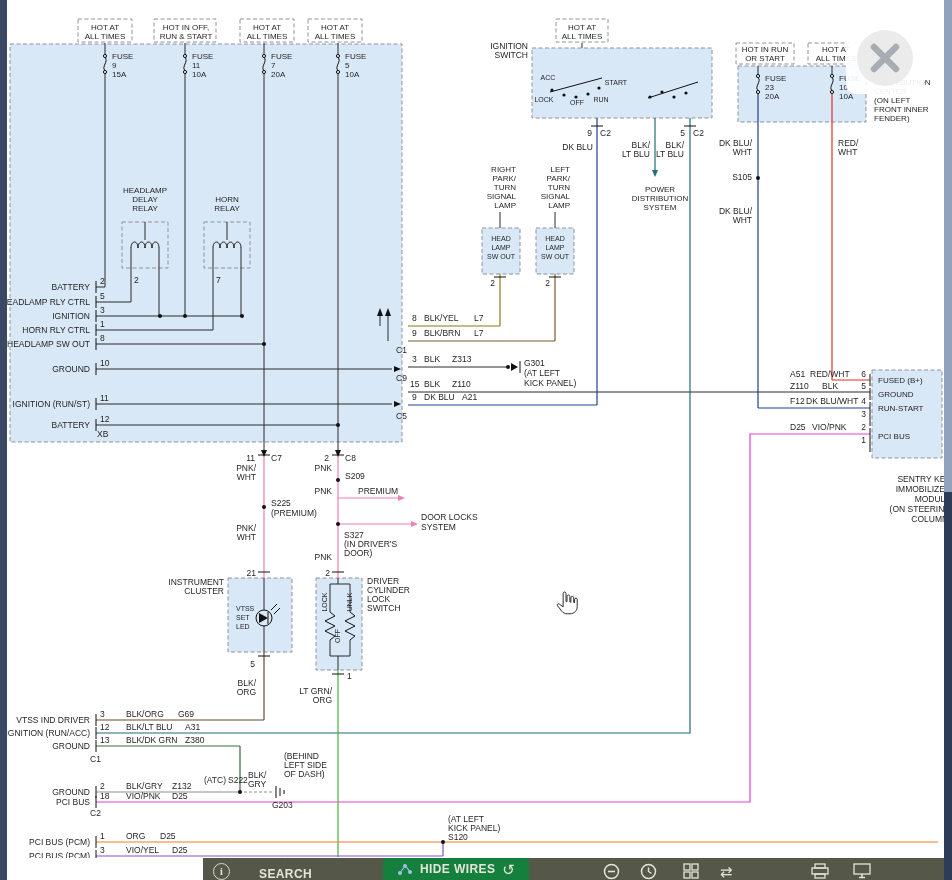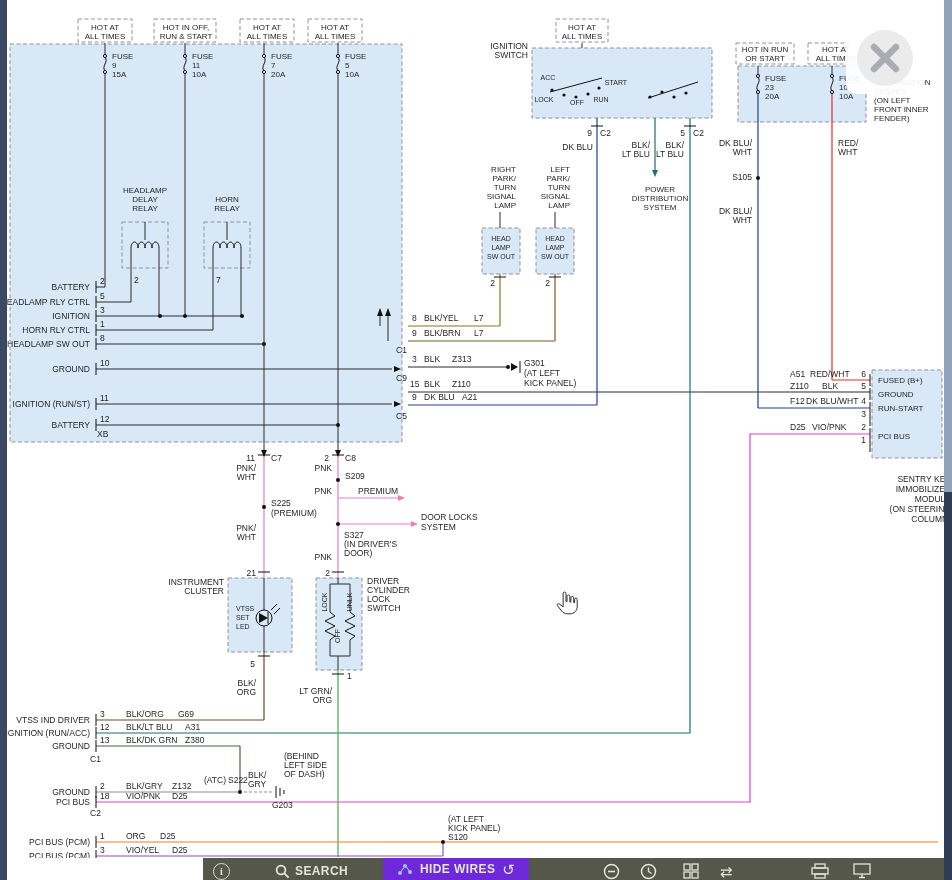--- a/index.html
+++ b/index.html
@@ -17,21 +17,21 @@
   .blk{fill:none;stroke:#2b2b2b;stroke-width:1;}
   .sym{fill:none;stroke:#111;stroke-width:1;}
   .footer{position:absolute;left:7px;top:858px;width:937px;height:22px;display:flex;overflow:hidden;}
   .page-label{width:196px;background:#fff;font-size:13px;font-weight:bold;color:#101010;
               padding:3px 0 0 10px;box-sizing:border-box;white-space:nowrap;margin-top:35px;}
   .toolbar{flex:1;background:#555849;position:relative;color:#e3e5d8;}
   .tb-btn{position:absolute;top:3px;height:20px;display:flex;align-items:center;gap:5px;cursor:pointer;}
   .tb-btn span.lbl{font-size:12px;font-weight:bold;letter-spacing:.4px;}
   .info-circle{display:inline-block;width:15px;height:15px;border:1.5px solid #d9dccd;border-radius:50%;
                font-size:10px;font-weight:bold;text-align:center;line-height:15px;font-family:"Liberation Serif",serif;}
-  .tb-seg{position:absolute;left:180px;top:0;height:22px;background:#6d28d9;display:flex;align-items:center;
+  .tb-seg{position:absolute;left:180px;top:0;height:22px;background:#15803d;display:flex;align-items:center;
           gap:7px;padding:0 14px;cursor:pointer;}
   .tb-seg span.lbl{font-size:12px;font-weight:bold;letter-spacing:.4px;}
   .glyph{font-size:15px;line-height:15px;}
 </style>
 </head>
 <body>
 
 <div class="stage">
 
 <svg class="diagram" width="952" height="858" viewBox="0 0 952 858">
@@ -462,21 +462,21 @@
              C0.5,11.4 1.8,10.1 2.9,10.9 L6.5,13.5 Z" fill="#ffffff" stroke="#2a2a2a" stroke-width="0.9"></path>
   </g>
 </svg>
 
 <div class="footer">
   <div class="page-label">Anti-Theft, Page 1 of 1</div>
   <div class="toolbar">
     <div class="tb-btn" style="left:10px;">
       <span class="info-circle">i</span>
     </div>
-    <div class="tb-btn" style="left:72px;">
+    <div class="tb-btn" style="left:56px;flex-direction:column;">
       <svg width="15" height="15" viewBox="0 0 15 15">
         <circle cx="6" cy="6" r="4.4" fill="none" stroke="#e3e5d8" stroke-width="1.8"></circle>
         <line x1="9.4" y1="9.4" x2="13.6" y2="13.6" stroke="#e3e5d8" stroke-width="2"></line>
       </svg>
       <span class="lbl">SEARCH</span>
     </div>
     <div class="tb-seg">
       <svg width="16" height="16" viewBox="0 0 16 16">
         <circle cx="3" cy="12" r="2" fill="#9fc3e8"></circle>
         <circle cx="8" cy="5" r="2" fill="#9fc3e8"></circle>

